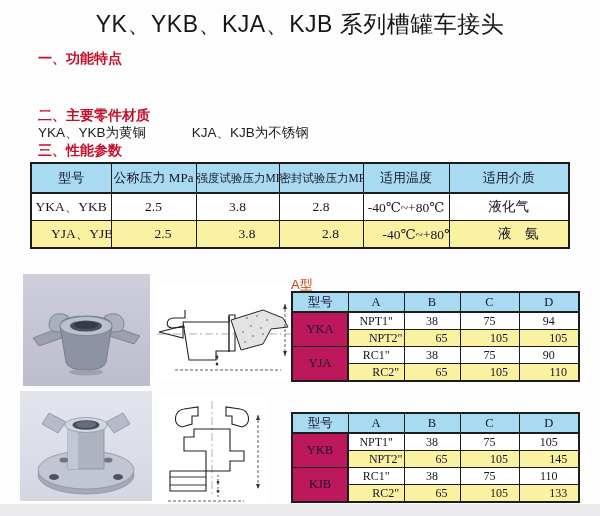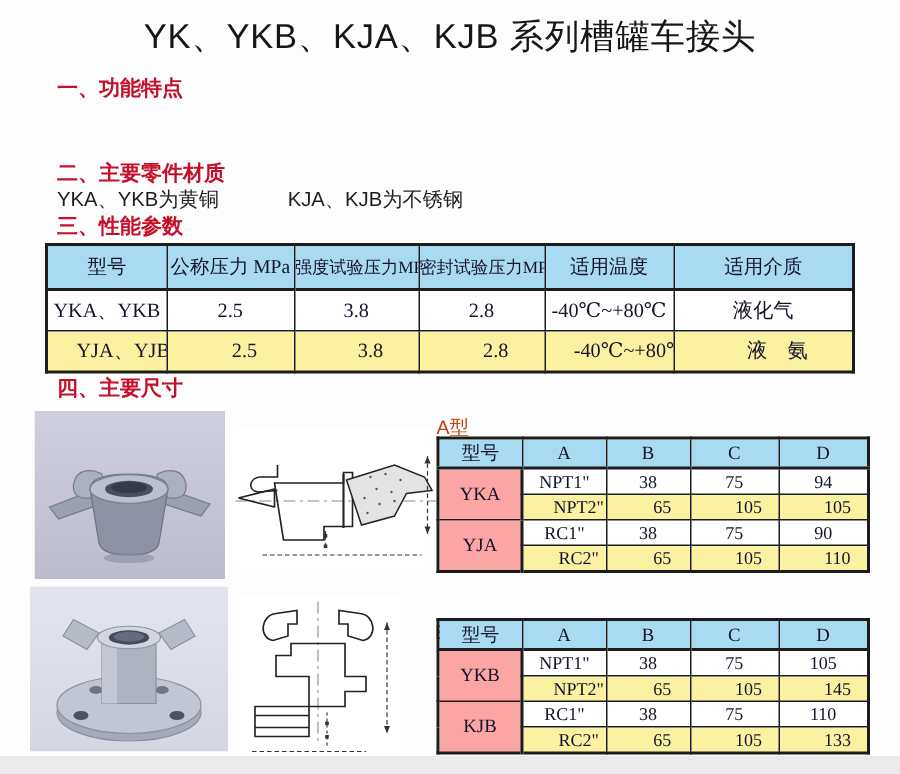--- a/index.html
+++ b/index.html
@@ -34,21 +34,21 @@
 
   .dim-label { position:absolute; font-family:Liberation Sans, sans-serif;
                font-size:13px; color:#c2410c; }
   .la { left:291px; top:276px; }
   .lb { left:290px; top:397px;margin-top:16px; }
 
   .dim { position:absolute; width:287px; border:2px solid #1c1c1c; }
   .dim th { background:#a8dbf2; height:18px; font-size:12.5px; font-weight:normal;
             border:1px solid #1c1c1c; border-bottom:2px solid #1c1c1c; }
   .dim td { height:16px; font-size:12px; border:1px solid #1c1c1c; background:#ffffff; }
-  .dim td.model { background:#fca5a5; font-size:12.5px; border-right:2px solid #1c1c1c; }
+  .dim td.model { background:#be185d; font-size:12.5px; border-right:2px solid #1c1c1c; }
   .dim tr.yellow td:not(.model) { background:#faf2a0; }
   .ta { left:291px; top:291px; }
   .tb { left:291px; top:412px; }
 
   .photo { position:absolute; }
   .photo svg { display:block; }
   .ph-a { left:23px; top:274px; }
   .ph-b { left:20px; top:391px; }
 
   .drawing { position:absolute; }
@@ -106,21 +106,20 @@
         <td>YJA、YJB</td>
         <td>2.5</td>
         <td>3.8</td>
         <td>2.8</td>
         <td>-40℃~+80℃</td>
         <td>液　氨</td>
       </tr>
     </tbody>
   </table>
 
-  <div class="red-h h4">四、主要尺寸</div>
 
   <div class="photo ph-a">
     <svg width="127" height="112" viewBox="0 0 127 112">
       <defs>
         <linearGradient id="bgA" x1="0" y1="0" x2="0" y2="1">
           <stop offset="0" stop-color="#cfcedd"></stop>
             <stop offset="1" stop-color="#bcbccd"></stop>
         </linearGradient>
       </defs>
       <rect x="0" y="0" width="127" height="112" fill="url(#bgA)"></rect>

